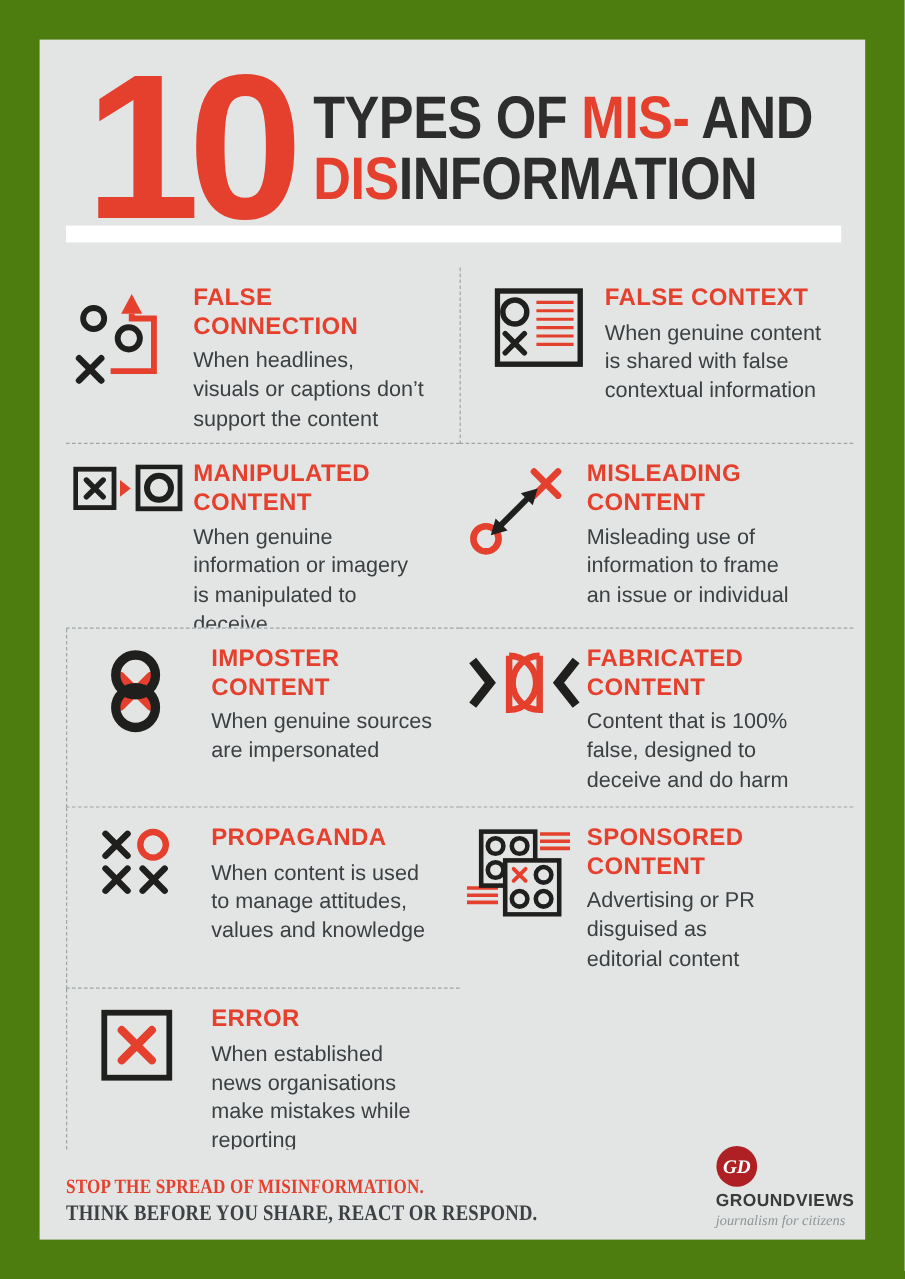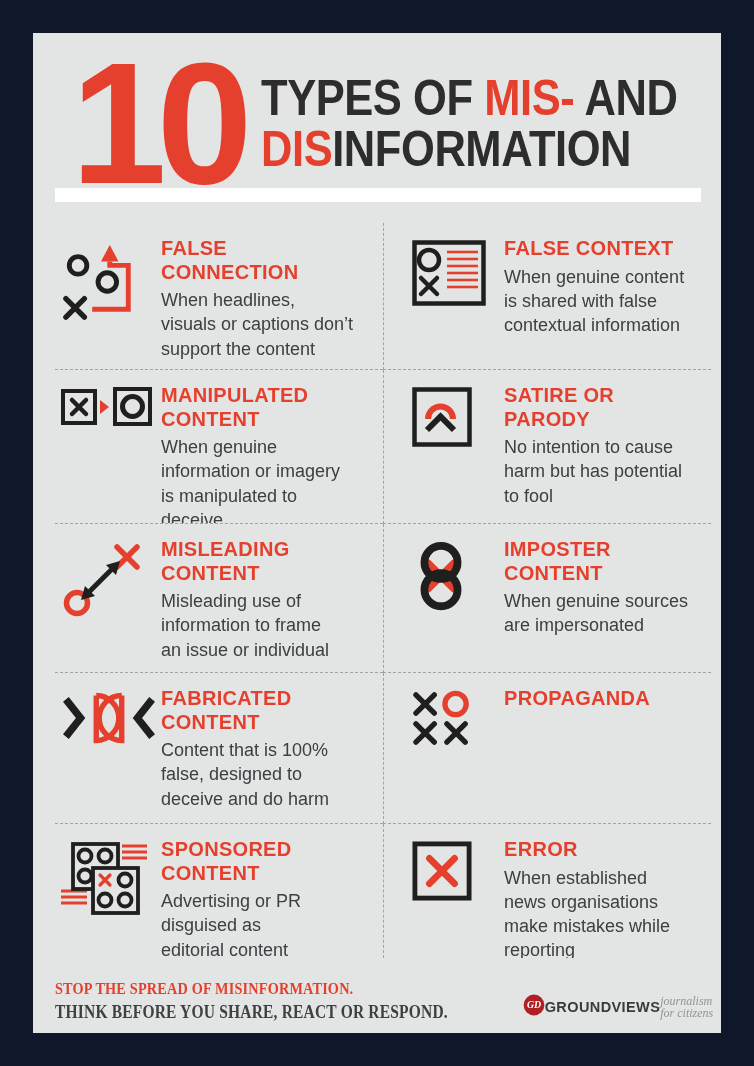--- a/index.html
+++ b/index.html
@@ -5,21 +5,21 @@
   :root{
     --red:#e5402d;
     --dark:#1f1f1d;
     --text:#3c4043;
     --bg:#e3e5e4;
     --dash:#9fa4a4;
     --logo-red:#ae2024;
   }
   *{box-sizing:border-box;margin:0;padding:0;}
   html,body{width:754px;height:1066px;background:#ffffff;font-family:"Liberation Sans",sans-serif;}
-  .canvas{position:relative;width:754px;height:1066px;background:#0f172a;overflow:hidden;}
+  .canvas{position:relative;width:754px;height:1066px;background:#4d7c0f;overflow:hidden;}
   .poster{position:absolute;left:33px;top:33px;width:688px;height:1000px;background:var(--bg);}
 
   
   .big-number{position:absolute;left:38px;top:26px;font-size:172px;font-weight:bold;color:var(--red);line-height:128px;letter-spacing:-10px;}
   .title-lines{position:absolute;left:228px;top:40px;font-size:50px;font-weight:bold;color:#2d2d2d;line-height:51px;letter-spacing:-0.5px;transform:scaleX(0.87);transform-origin:left top;white-space:nowrap;}
   .title-lines .red{color:var(--red);}
   .white-bar{position:absolute;left:22px;top:155px;width:646px;height:14px;background:#ffffff;}
 
   
   .grid{position:absolute;left:22px;top:190px;width:656px;display:grid;grid-template-columns:1fr 1fr;grid-template-rows:147px 154px 149px 151px 134px;}
@@ -30,21 +30,21 @@
   .icon-box{flex:0 0 100px;padding-top:3px;}
   .cell.right .icon-box{flex:0 0 92px;}
   .item-text{max-width:220px;}
   .item-title{color:var(--red);font-weight:bold;font-size:20px;line-height:1.18;letter-spacing:0.3px;white-space:pre-line;}
   .item-desc{color:var(--text);font-size:18px;line-height:1.35;margin-top:4px;white-space:pre-line;}
 
   
   .footer{position:absolute;left:22px;right:9px;bottom:10px;display:flex;justify-content:space-between;align-items:flex-end;}
   .slogan-red{font-family:"Liberation Serif",serif;font-weight:bold;color:var(--red);font-size:17px;letter-spacing:0.2px;transform:scaleX(0.84);transform-origin:left bottom;white-space:nowrap;}
   .slogan-dark{font-family:"Liberation Serif",serif;font-weight:bold;color:#3d4144;font-size:18.5px;letter-spacing:0.2px;margin-top:3px;transform:scaleX(0.84);transform-origin:left bottom;white-space:nowrap;}
-  .logo{display:flex;flex-direction:row;align-items:center;line-height:1;}
+  .logo{display:flex;flex-direction:column;line-height:1;}
   .logo-name{font-weight:bold;color:#3a3a3a;font-size:14.5px;letter-spacing:0.4px;margin-top:4px;}
   .logo-tagline{font-family:Liberation Serif, serif;font-style:italic;color:#8f9496;font-size:12px;margin-top:3px;}
 </style>
 </head>
 <body>
 
 <div class="canvas">
   <div class="poster">
 
     <div class="big-number">10</div>
@@ -112,36 +112,20 @@
         <div class="item-text">
           <div class="item-title">MANIPULATED
 CONTENT</div>
           <div class="item-desc">When genuine
 information or imagery
 is manipulated to
 deceive</div>
         </div>
       </div>
 
-      <div class="cell right hb">
-        <div class="icon-box">
-          <svg width="60" height="60" viewBox="0 0 60 60">
-            <rect x="2.5" y="2.5" width="55" height="55" fill="none" stroke="#1f1f1d" stroke-width="4.5"></rect>
-            <path d="M16,32 A12.5,12.5 0 0 1 41,32" fill="none" stroke="#e5402d" stroke-width="6"></path>
-            <polyline points="15,43 28.5,29.5 42,43" fill="none" stroke="#1f1f1d" stroke-width="6"></polyline>
-          </svg>
-        </div>
-        <div class="item-text">
-          <div class="item-title">SATIRE OR
-PARODY</div>
-          <div class="item-desc">No intention to cause
-harm but has potential
-to fool</div>
-        </div>
-      </div>
 
       <div class="cell left hb">
         <div class="icon-box">
           <svg width="82" height="78" viewBox="0 0 82 78">
             <path d="M56,6 L76,26 M76,6 L56,26" stroke="#e5402d" stroke-width="5.5" stroke-linecap="round"></path>
             <circle cx="16" cy="62" r="10.5" fill="none" stroke="#e5402d" stroke-width="5.5"></circle>
             <line x1="28" y1="51" x2="51" y2="28" stroke="#1f1f1d" stroke-width="5"></line>
             <polygon points="59,20 45,24 55,34" fill="#1f1f1d"></polygon>
             <polygon points="20,59 34,55 24,45" fill="#1f1f1d"></polygon>
           </svg>
@@ -193,20 +177,23 @@
         <div class="icon-box">
           <svg width="62" height="58" viewBox="0 0 64 60">
             <path d="M4,5 L23,24 M23,5 L4,24" stroke="#1f1f1d" stroke-width="5.5" stroke-linecap="round"></path>
             <circle cx="45" cy="14.5" r="11" fill="none" stroke="#e5402d" stroke-width="5.5"></circle>
             <path d="M4,35 L23,54 M23,35 L4,54" stroke="#1f1f1d" stroke-width="5.5" stroke-linecap="round"></path>
             <path d="M36,35 L55,54 M55,35 L36,54" stroke="#1f1f1d" stroke-width="5.5" stroke-linecap="round"></path>
           </svg>
         </div>
         <div class="item-text">
           <div class="item-title">PROPAGANDA</div>
+          <div class="item-desc">When content is used
+to manage attitudes,
+values and knowledge</div>
         </div>
       </div>
 
       <div class="cell left">
         <div class="icon-box">
           <svg width="88" height="74" viewBox="0 0 88 74">
             <g stroke="#e5402d" stroke-width="3">
               <line x1="61" y1="5" x2="86" y2="5"></line>
                 <line x1="61" y1="11" x2="86" y2="11"></line>
                 <line x1="61" y1="17" x2="86" y2="17"></line>

